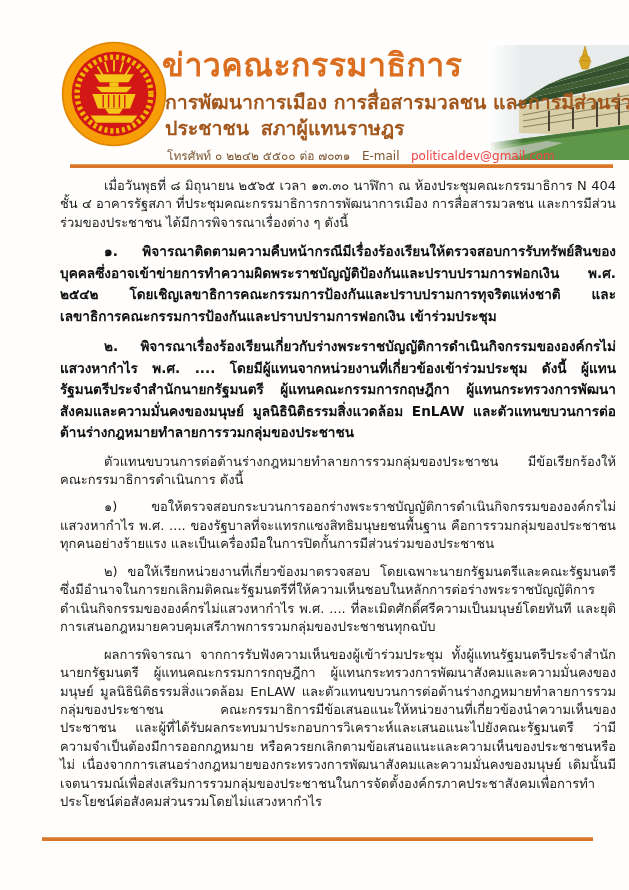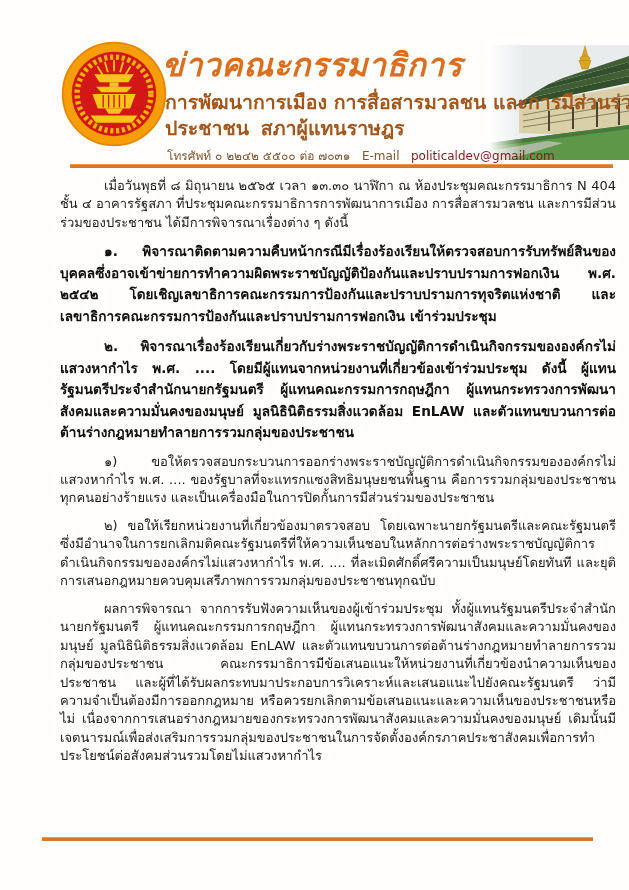--- a/index.html
+++ b/index.html
@@ -7,35 +7,34 @@
     position:relative;width:629px;height:890px;background:#fffefd;
     overflow:hidden;font-family:"DejaVu Sans","Liberation Sans",sans-serif;
   }
   
   .emblem{position:absolute;left:60px;top:40px;width:108px;height:108px;}
   .photo{position:absolute;left:489px;top:45px;width:140px;height:115px;}
   .hdr-title{
     position:absolute;left:162px;top:48px;width:330px;
     font-size:32px;font-weight:700;color:#DB6E1F;letter-spacing:.5px;line-height:1.1;
     white-space:nowrap;
-    font-style:italic;
   }
   .hdr-sub1{
     position:absolute;left:165px;top:91px;width:400px;z-index:3;
     font-size:19.5px;font-weight:700;color:#A2571D;white-space:nowrap;line-height:1.2;
   }
   .hdr-sub2{
     position:absolute;left:165px;top:119px;
     font-size:19.5px;font-weight:700;color:#A2571D;white-space:nowrap;line-height:1.2;font-family:Liberation Mono, monospace;
   }
   .hdr-contact{
     position:absolute;left:167px;top:146px;z-index:3;
     font-size:12px;color:#7C5530;white-space:nowrap;
   }
-  .hdr-contact .email{color:#7f1d1d;}
+  .hdr-contact .email{color:#ef4444;}
   .rule{position:absolute;height:3px;background:#D9782D;border-top:1px solid #E99A55;}
   .rule-top{left:70px;top:164px;width:543px;}
   .rule-bottom{left:42px;top:837px;width:551px;}
   
   .body-text{
     position:absolute;left:60px;top:177px;width:556px;
     color:#1b1b1b;
   }
   .para{
     margin:0 0 9px 0;text-indent:44px;text-align:justify;
@@ -126,20 +125,21 @@
     <span class="email">politicaldev@gmail.com</span>
   </div>
 
   <div class="rule rule-top"></div>
 
   <div class="body-text">
 
   <p class="para">เมื่อวันพุธที่ ๘ มิถุนายน ๒๕๖๕ เวลา ๑๓.๓๐ นาฬิกา ณ ห้องประชุมคณะกรรมาธิการ N 404 ชั้น ๔ อาคารรัฐสภา ที่ประชุมคณะกรรมาธิการการพัฒนาการเมือง การสื่อสารมวลชน และการมีส่วนร่วมของประชาชน ได้มีการพิจารณาเรื่องต่าง ๆ ดังนี้</p>
       <p class="para bold">๑. พิจารณาติดตามความคืบหน้ากรณีมีเรื่องร้องเรียนให้ตรวจสอบการรับทรัพย์สินของบุคคลซึ่งอาจเข้าข่ายการทำความผิดพระราชบัญญัติป้องกันและปราบปรามการฟอกเงิน พ.ศ. ๒๕๔๒ โดยเชิญเลขาธิการคณะกรรมการป้องกันและปราบปรามการทุจริตแห่งชาติ และเลขาธิการคณะกรรมการป้องกันและปราบปรามการฟอกเงิน เข้าร่วมประชุม</p>
       <p class="para bold">๒. พิจารณาเรื่องร้องเรียนเกี่ยวกับร่างพระราชบัญญัติการดำเนินกิจกรรมขององค์กรไม่แสวงหากำไร พ.ศ. .... โดยมีผู้แทนจากหน่วยงานที่เกี่ยวข้องเข้าร่วมประชุม ดังนี้ ผู้แทนรัฐมนตรีประจำสำนักนายกรัฐมนตรี ผู้แทนคณะกรรมการกฤษฎีกา ผู้แทนกระทรวงการพัฒนาสังคมและความมั่นคงของมนุษย์ มูลนิธินิติธรรมสิ่งแวดล้อม EnLAW และตัวแทนขบวนการต่อต้านร่างกฎหมายทำลายการรวมกลุ่มของประชาชน</p>
+      <p class="para">ตัวแทนขบวนการต่อต้านร่างกฎหมายทำลายการรวมกลุ่มของประชาชน มีข้อเรียกร้องให้คณะกรรมาธิการดำเนินการ ดังนี้</p>
       <p class="para">๑) ขอให้ตรวจสอบกระบวนการออกร่างพระราชบัญญัติการดำเนินกิจกรรมขององค์กรไม่แสวงหากำไร พ.ศ. .... ของรัฐบาลที่จะแทรกแซงสิทธิมนุษยชนพื้นฐาน คือการรวมกลุ่มของประชาชนทุกคนอย่างร้ายแรง และเป็นเครื่องมือในการปิดกั้นการมีส่วนร่วมของประชาชน</p>
       <p class="para">๒) ขอให้เรียกหน่วยงานที่เกี่ยวข้องมาตรวจสอบ โดยเฉพาะนายกรัฐมนตรีและคณะรัฐมนตรีซึ่งมีอำนาจในการยกเลิกมติคณะรัฐมนตรีที่ให้ความเห็นชอบในหลักการต่อร่างพระราชบัญญัติการดำเนินกิจกรรมขององค์กรไม่แสวงหากำไร พ.ศ. .... ที่ละเมิดศักดิ์ศรีความเป็นมนุษย์โดยทันที และยุติการเสนอกฎหมายควบคุมเสรีภาพการรวมกลุ่มของประชาชนทุกฉบับ</p>
       <p class="para">ผลการพิจารณา จากการรับฟังความเห็นของผู้เข้าร่วมประชุม ทั้งผู้แทนรัฐมนตรีประจำสำนักนายกรัฐมนตรี ผู้แทนคณะกรรมการกฤษฎีกา ผู้แทนกระทรวงการพัฒนาสังคมและความมั่นคงของมนุษย์ มูลนิธินิติธรรมสิ่งแวดล้อม EnLAW และตัวแทนขบวนการต่อต้านร่างกฎหมายทำลายการรวมกลุ่มของประชาชน คณะกรรมาธิการมีข้อเสนอแนะให้หน่วยงานที่เกี่ยวข้องนำความเห็นของประชาชน และผู้ที่ได้รับผลกระทบมาประกอบการวิเคราะห์และเสนอแนะไปยังคณะรัฐมนตรี ว่ามีความจำเป็นต้องมีการออกกฎหมาย หรือควรยกเลิกตามข้อเสนอแนะและความเห็นของประชาชนหรือไม่ เนื่องจากการเสนอร่างกฎหมายของกระทรวงการพัฒนาสังคมและความมั่นคงของมนุษย์ เดิมนั้นมีเจตนารมณ์เพื่อส่งเสริมการรวมกลุ่มของประชาชนในการจัดตั้งองค์กรภาคประชาสังคมเพื่อการทำประโยชน์ต่อสังคมส่วนรวมโดยไม่แสวงหากำไร</p>
     </div>
 
   <div class="rule rule-bottom"></div>
 
 </div>
 
 </body></html>

